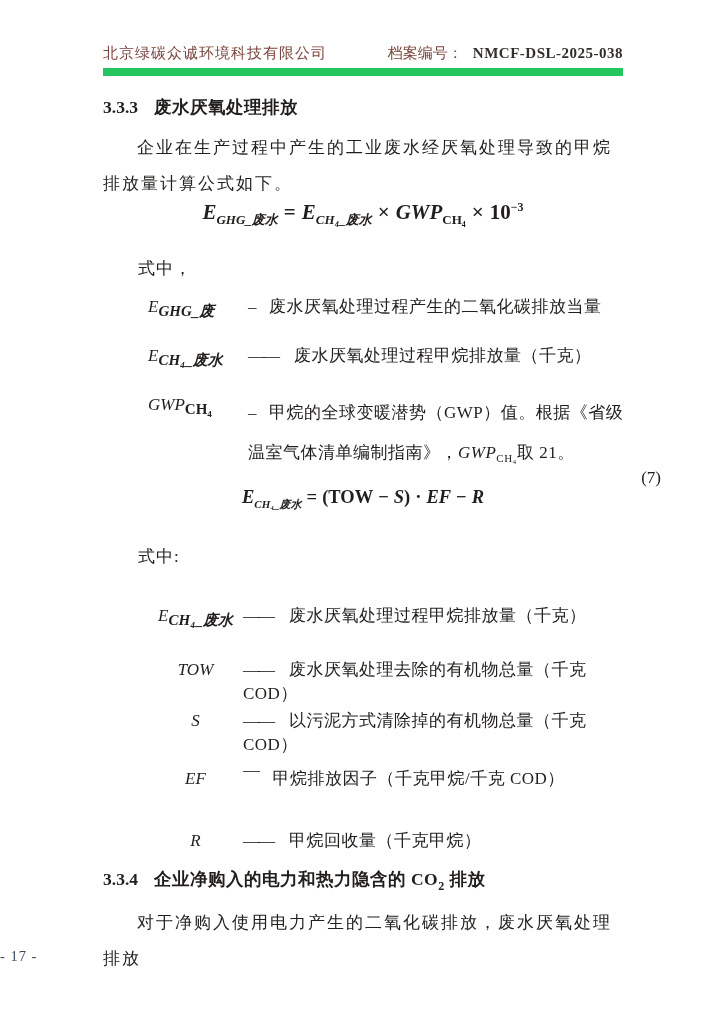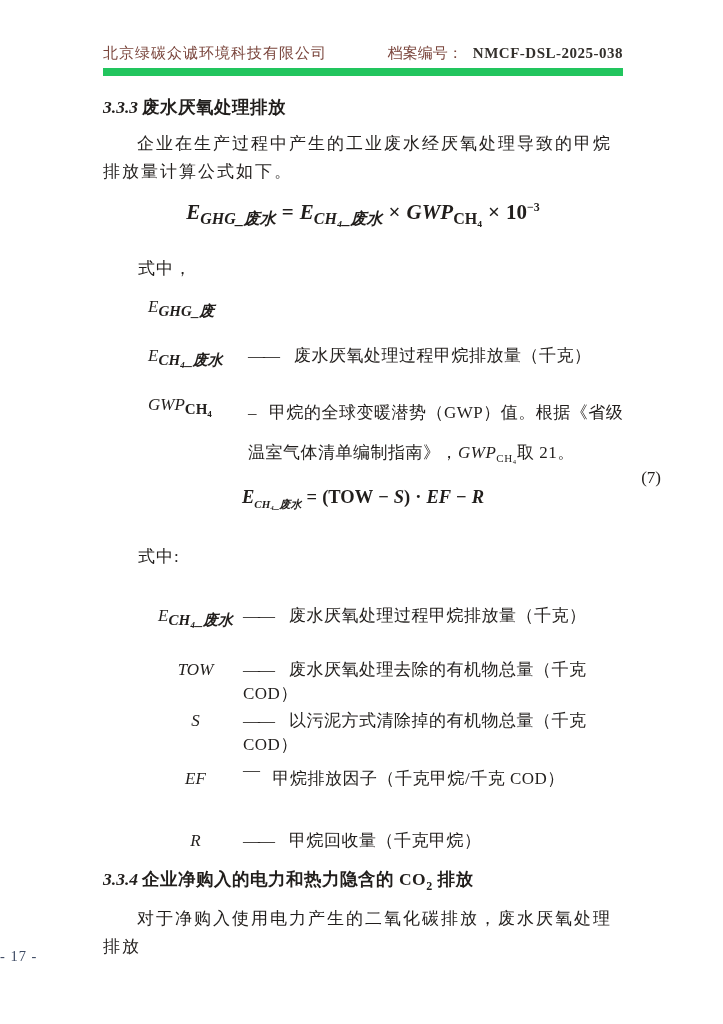--- a/index.html
+++ b/index.html
@@ -11,26 +11,26 @@
   
   .header{
     top:44px;left:103px;width:520px;display:flex;justify-content:space-between;
     align-items:flex-end;padding-bottom:5px;border-bottom:8px solid #22c55e;
   }
   .company{font-size:15px;color:#7a453c;letter-spacing:1px;}
   .archive{font-size:15px;color:#7a453c;}
   .archive .code{color:#33302c;font-weight:700;letter-spacing:.5px;margin-left:10px;}
   
   .h-sec{left:103px;font-size:17.5px;font-weight:700;letter-spacing:.5px;}
-  .h-sec .num{margin-right:4px;letter-spacing:0;font-style:italic;}
-  .para{left:103px;width:522px;font-size:17px;line-height:28px;letter-spacing:2px;text-indent:2em;}
+  .h-sec .num{margin-right:16px;letter-spacing:0;}
+  .para{left:103px;width:522px;font-size:17px;line-height:36px;letter-spacing:2px;text-indent:2em;}
   
   .f1{top:200px;left:103px;width:520px;text-align:center;font-size:21px;font-weight:700;}
   .f1 .it{font-style:italic;}
-  .f1 sub{font-size:16px;font-style:italic;letter-spacing:0;}
+  .f1 sub{font-size:13px;font-style:italic;letter-spacing:0;}
   .f1 .op{margin:0 6px;font-weight:700;}
   .f1 sup{font-size:12px;}
   .f2{top:487px;left:103px;width:520px;text-align:center;font-size:18.5px;font-weight:600;}
   .f2 .it{font-style:italic;}
   .f2 sub{font-size:11px;font-style:italic;}
   .f2 .op{margin:0 5px;}
   .eqnum{top:468px;right:62px;font-size:17px;}
   
   .where{left:103px;font-size:17px;letter-spacing:1px;padding-left:35px;text-align:right;}
   .defrow{left:103px;width:522px;display:flex;font-size:17px;line-height:24px;}
@@ -66,20 +66,21 @@
   <div class="abs para" style="top:130px">企业在生产过程中产生的工业废水经厌氧处理导致的甲烷排放量计算公式如下。</div>
 
   <div class="abs f1">
     <span class="it">E</span><sub>GHG_废水</sub><span class="op">=</span><span class="it">E</span><sub>CH₄_废水</sub><span class="op">×</span><span class="it">GWP</span><sub style="font-style:normal">CH₄</sub><span class="op">×</span><span>10</span><sup>−3</sup>
   </div>
 
   <div class="abs where" style="top:257px">式中，</div>
 
   <div class="abs defrow" style="top:295px">
     <span class="sym"><span>E</span><sub>GHG_废</sub></span>
+    <span class="dtext"><span class="dash">–</span><span>废水厌氧处理过程产生的二氧化碳排放当量</span></span>
   </div>
 
   <div class="abs defrow" style="top:344px">
     <span class="sym"><span>E</span><sub>CH₄_废水</sub></span>
     <span class="dtext"><span class="dash long">——</span><span>废水厌氧处理过程甲烷排放量（千克）</span></span>
   </div>
 
   <div class="abs defrow" style="top:393px">
     <span class="sym"><span>GWP</span><sub style="font-style:normal">CH₄</sub></span>
     <span class="dtext gwp-text">

